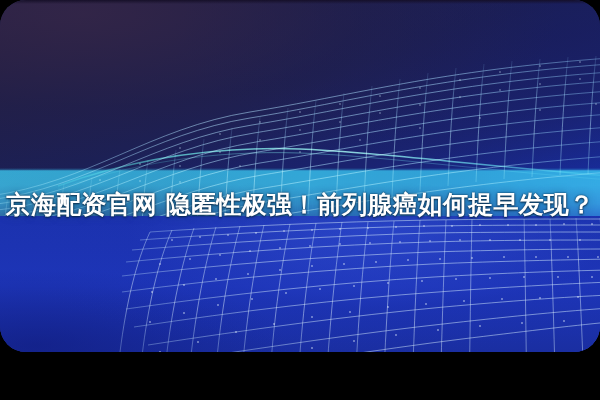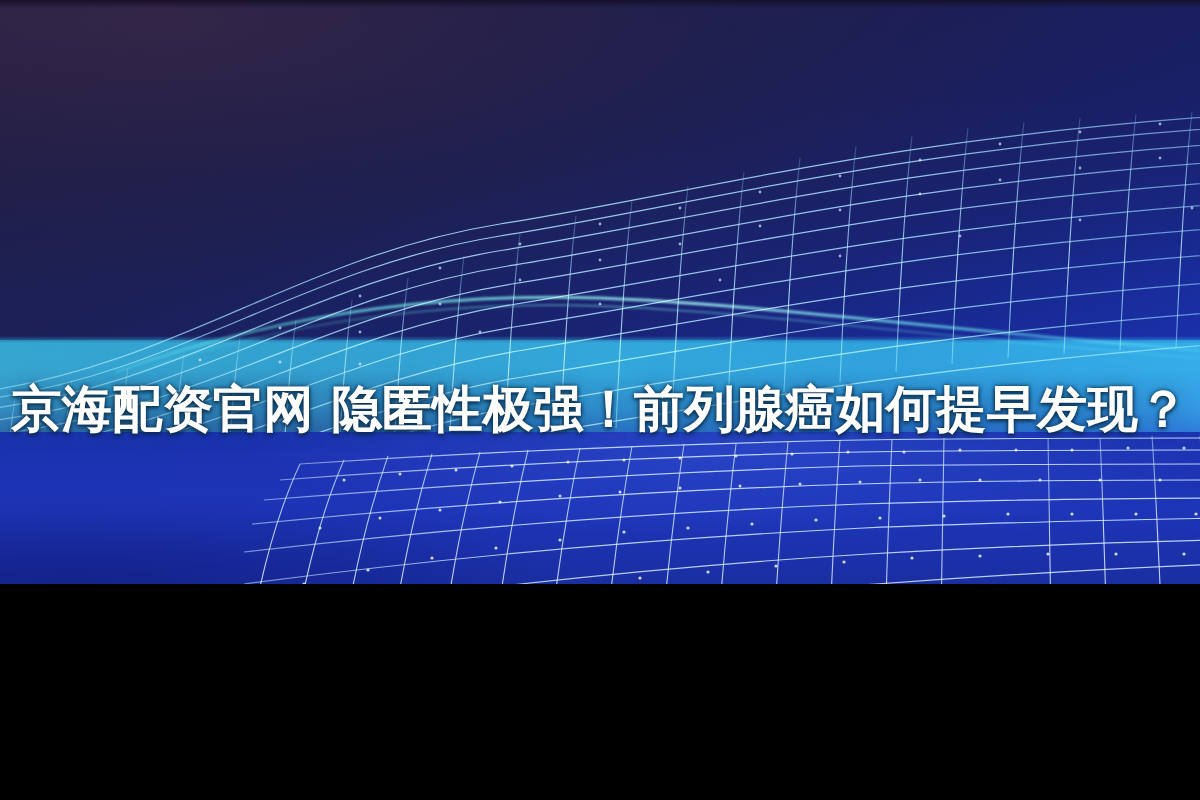--- a/index.html
+++ b/index.html
@@ -3,24 +3,25 @@
 <meta charset="utf-8">
 <style>
   html, body {
     margin: 0;
     padding: 0;
     background: #000;
   }
   #banner {
     position: relative;
     width: 600px;
-    height: 292px;
+    height: 352px;
     overflow: hidden;
     font-family: "DejaVu Sans", "Liberation Sans", sans-serif;
     background: #1b2050;
+    border-radius: 26px;
   }
 
   
   .layer {
     position: absolute;
     inset: 0;
     pointer-events: none;
   }
   #sky {
     background:

